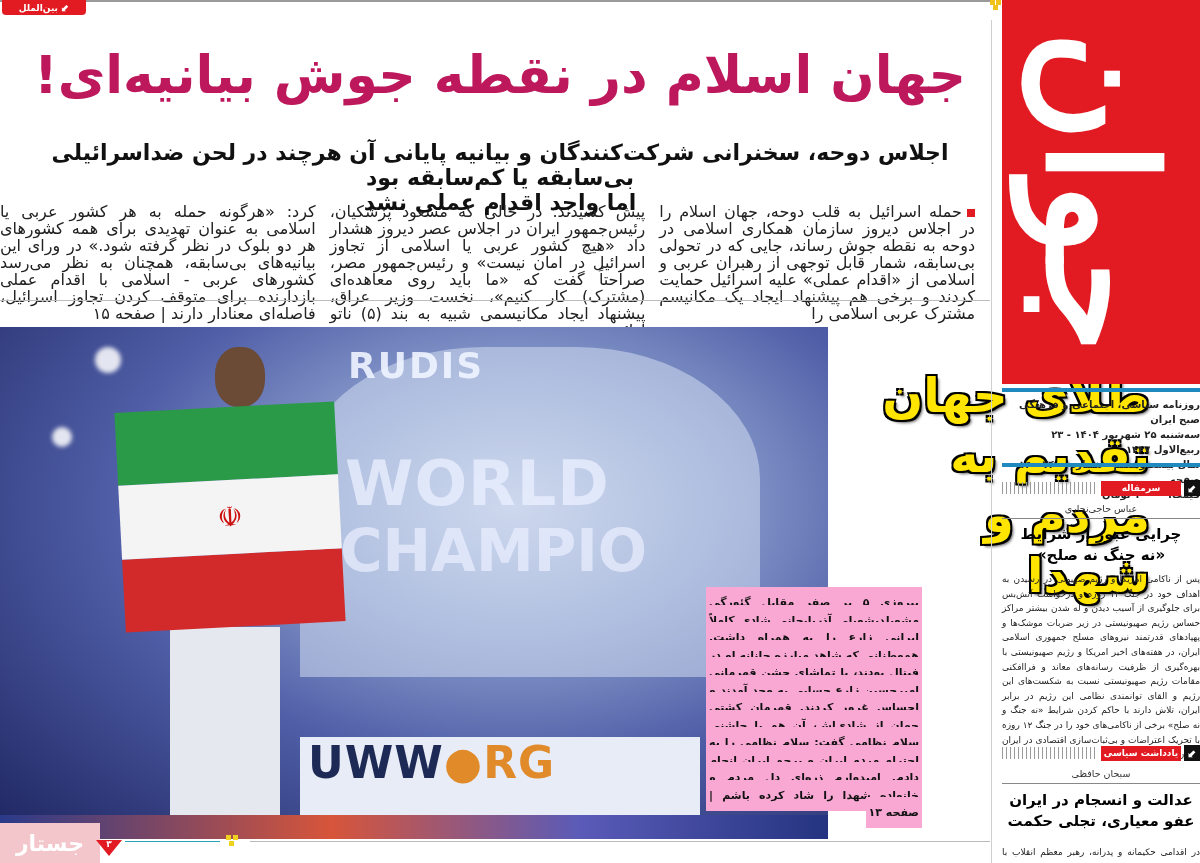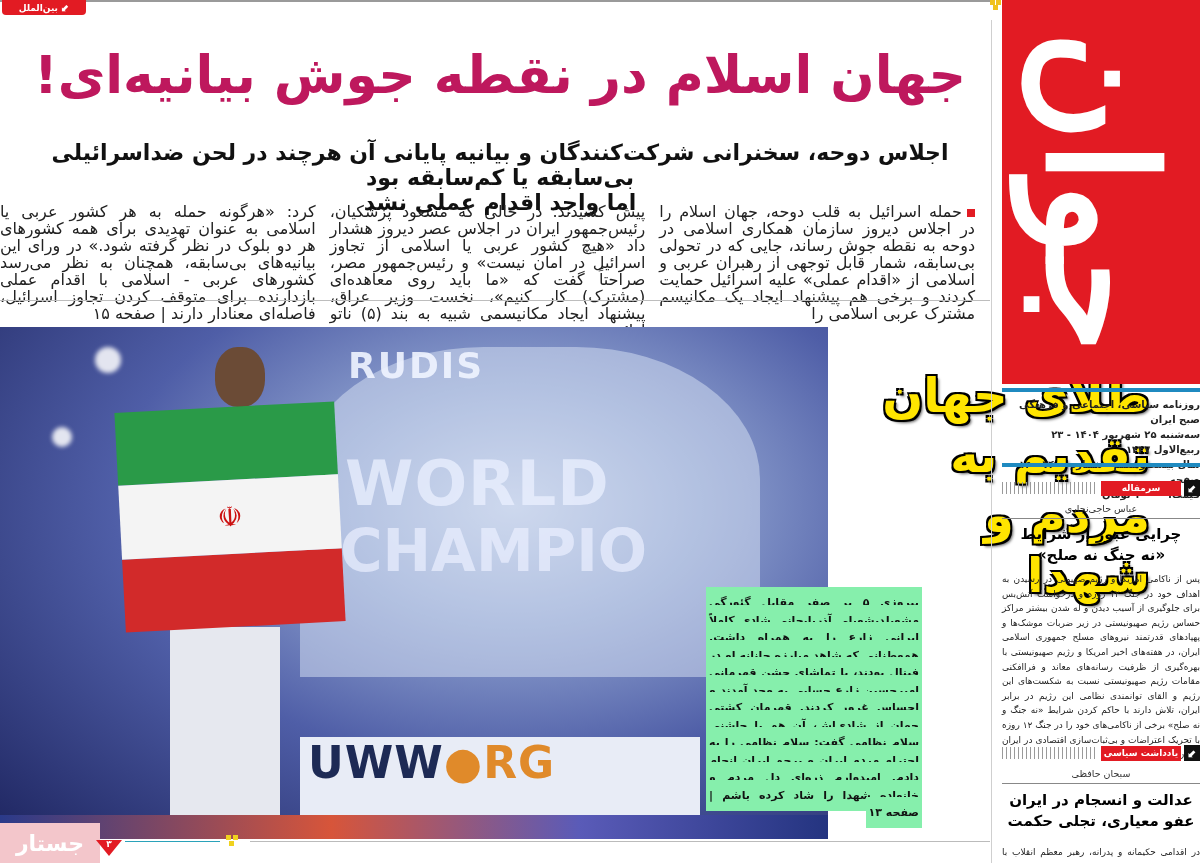--- a/index.html
+++ b/index.html
@@ -47,21 +47,21 @@
   .coach-legs { position: absolute; left: 170px; top: 300px; width: 110px; height: 200px; background: #e6e8ef; }
   .wrestler { position: absolute; left: 430px; top: 150px; width: 230px; height: 320px; border-radius: 40% 40% 10% 10%; background: linear-gradient(180deg, #c9926c 0%, #b57f5d 30%, #3552a8 45%, #2a4498 100%); }
   .wrestler .iri { position: absolute; left: 120px; top: 75px; color: #fff; font-weight: bold; font-size: 14px; direction: ltr; }
 
   
   .photo-headline { position: absolute; right: 50px; top: 365px; width: 300px; text-align: right; color: #ffe500; font-weight: 900; font-size: 48px; line-height: 60px;
     text-shadow: 2px 2px 0 #000, -2px -2px 0 #000, 2px -2px 0 #000, -2px 2px 0 #000, 3px 3px 3px rgba(0,0,0,0.6); }
 
   
   .photo-caption { position: absolute; left: 706px; top: 594px; width: 216px; font-weight: bold; font-size: 11px; line-height: 17.5px; color: #111; text-align: justify; }
-  .photo-caption span { background: #86efac; box-decoration-break: clone; -webkit-box-decoration-break: clone; padding: 9px 3px; }
+  .photo-caption span { background: #f9a8d4; box-decoration-break: clone; -webkit-box-decoration-break: clone; padding: 9px 3px; }
 
   
   .footer-rule-gray { position: absolute; left: 250px; top: 841px; width: 740px; height: 1px; background: #bbb; }
   .footer-rule-teal { position: absolute; left: 125px; top: 841px; width: 95px; height: 1px; background: #2aa2ba; }
   .footer-kicker { position: absolute; left: 0; top: 823px; width: 100px; height: 40px; background: #f3c6cb; color: #fff; font-weight: bold; font-size: 22px; display: flex; align-items: center; justify-content: center; }
   .footer-page { position: absolute; left: 96px; top: 840px; width: 0; height: 0; border-left: 13px solid transparent; border-right: 13px solid transparent; border-top: 16px solid #e21b23; }
   .footer-page-num { position: absolute; left: 103px; top: 839px; width: 12px; text-align: center; color: #fff; font-size: 9px; font-weight: bold; }
   .footer-dots { position: absolute; left: 226px; top: 835px; width: 16px; height: 14px; }
   .footer-dots i { position: absolute; width: 5px; height: 5px; background: #f0d21e; }
 

